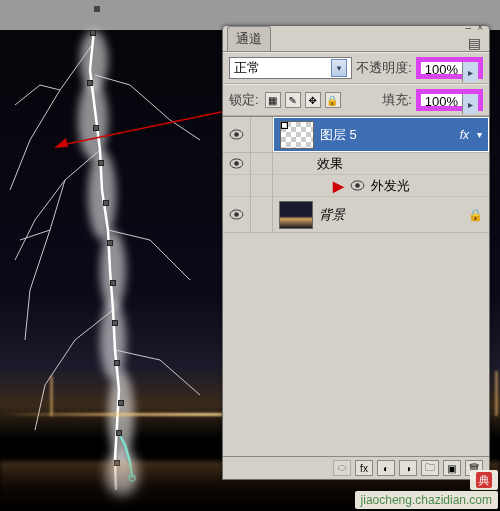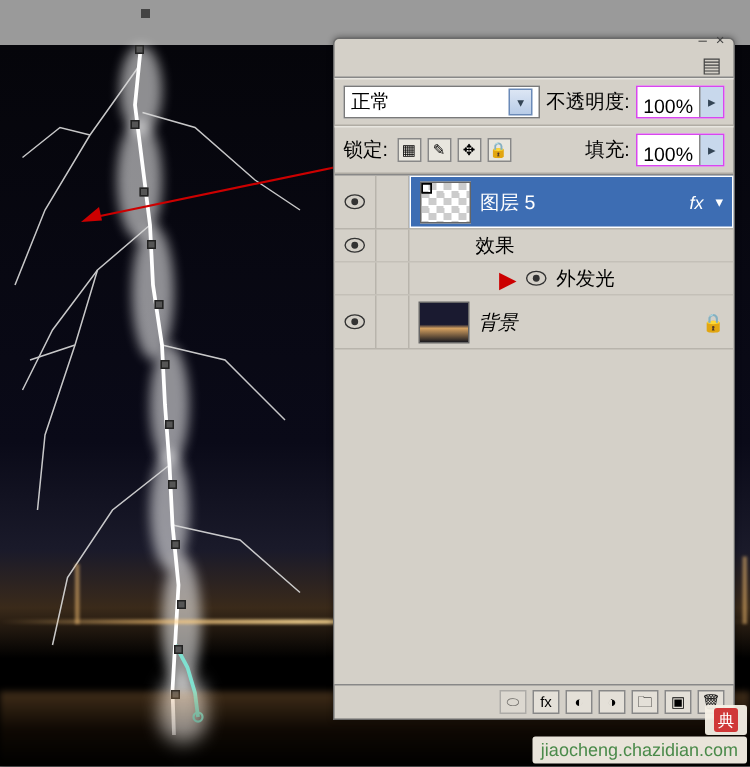--- a/index.html
+++ b/index.html
@@ -44,22 +44,22 @@
 .tab { font-size: 13px; padding: 3px 8px; border: 1px solid #888; border-bottom: none; background: #c8c4bc; border-radius: 3px 3px 0 0; color: #333; }
 .tab.active { background: #D4D0C8; position: relative; top: 1px; }
 .tab .x { margin-left: 4px; font-size: 11px; color: #555; }
 .menu-grip { margin-left: auto; margin-right: 4px; font-size: 14px; color: #444; }
 
 .row { display: flex; align-items: center; padding: 4px 6px; font-size: 13px; gap: 4px; }
 .row.bb { border-bottom: 1px solid #b0aca4; border-top: 1px solid #e8e6e0; }
 
 .select { flex: 1; height: 22px; border: 1px solid #7a7a7a; background: #fff; display: flex; align-items: center; padding: 0 4px; justify-content: space-between; }
 .select .chev { width: 16px; height: 18px; background: linear-gradient(#dce6f4, #b8cce8); border: 1px solid #6a8ab8; display: flex; align-items: center; justify-content: center; font-size: 9px; color: #345; }
-.lbl { color: #000000; }
-.pct { display: flex; align-items: flex-end; border: 1px solid #d946ef; background: #fff; height: 22px; }
+.lbl { color: #404040; }
+.pct { display: flex; align-items: flex-start; border: 5px solid #d946ef; background: #fff; height: 22px; }
 .pct span:first-child { padding: 0 4px; }
 .pct .arrow { width: 16px; height: 20px; display: flex; align-items: center; justify-content: center; background: #c8d8ec; border-left: 1px solid #888; font-size: 10px; color: #345; }
 
 .lock-icons { display: flex; gap: 4px; margin-left: 2px; }
 .lock-icons .ic { width: 16px; height: 16px; border: 1px solid #888; background: #e8e6de; display: flex; align-items: center; justify-content: center; font-size: 10px; }
 
 .layers-area { background: #D4D0C8; min-height: 340px; border-top: 1px solid #888; overflow: hidden; }
 .layer-row { display: flex; align-items: center; height: 36px; border-bottom: 1px solid #b8b4ac; }
 .layer-row .eye { width: 28px; height: 100%; border-right: 1px solid #b8b4ac; display: flex; align-items: center; justify-content: center; }
 .layer-row .link { width: 22px; height: 100%; border-right: 1px solid #b8b4ac; }
@@ -150,20 +150,21 @@
   <line x1="225" y1="5" x2="8" y2="50" stroke="#c00" stroke-width="1.5"></line>
   <polygon points="0,53 12,43 14,52" fill="#c00"></polygon>
 </svg>
 
 <div class="panel">
   <div class="panel-ctrl">
     <span>–</span>
     <span>×</span>
   </div>
   <div class="tabs">
+    <div class="tab">通道</div>
     <div class="menu-grip">▤</div>
   </div>
 
   <div class="row bb">
     <div class="select">
       <span>正常</span>
       <span class="chev">▾</span>
     </div>
     <span class="lbl">不透明度:</span>
     <div class="pct">

